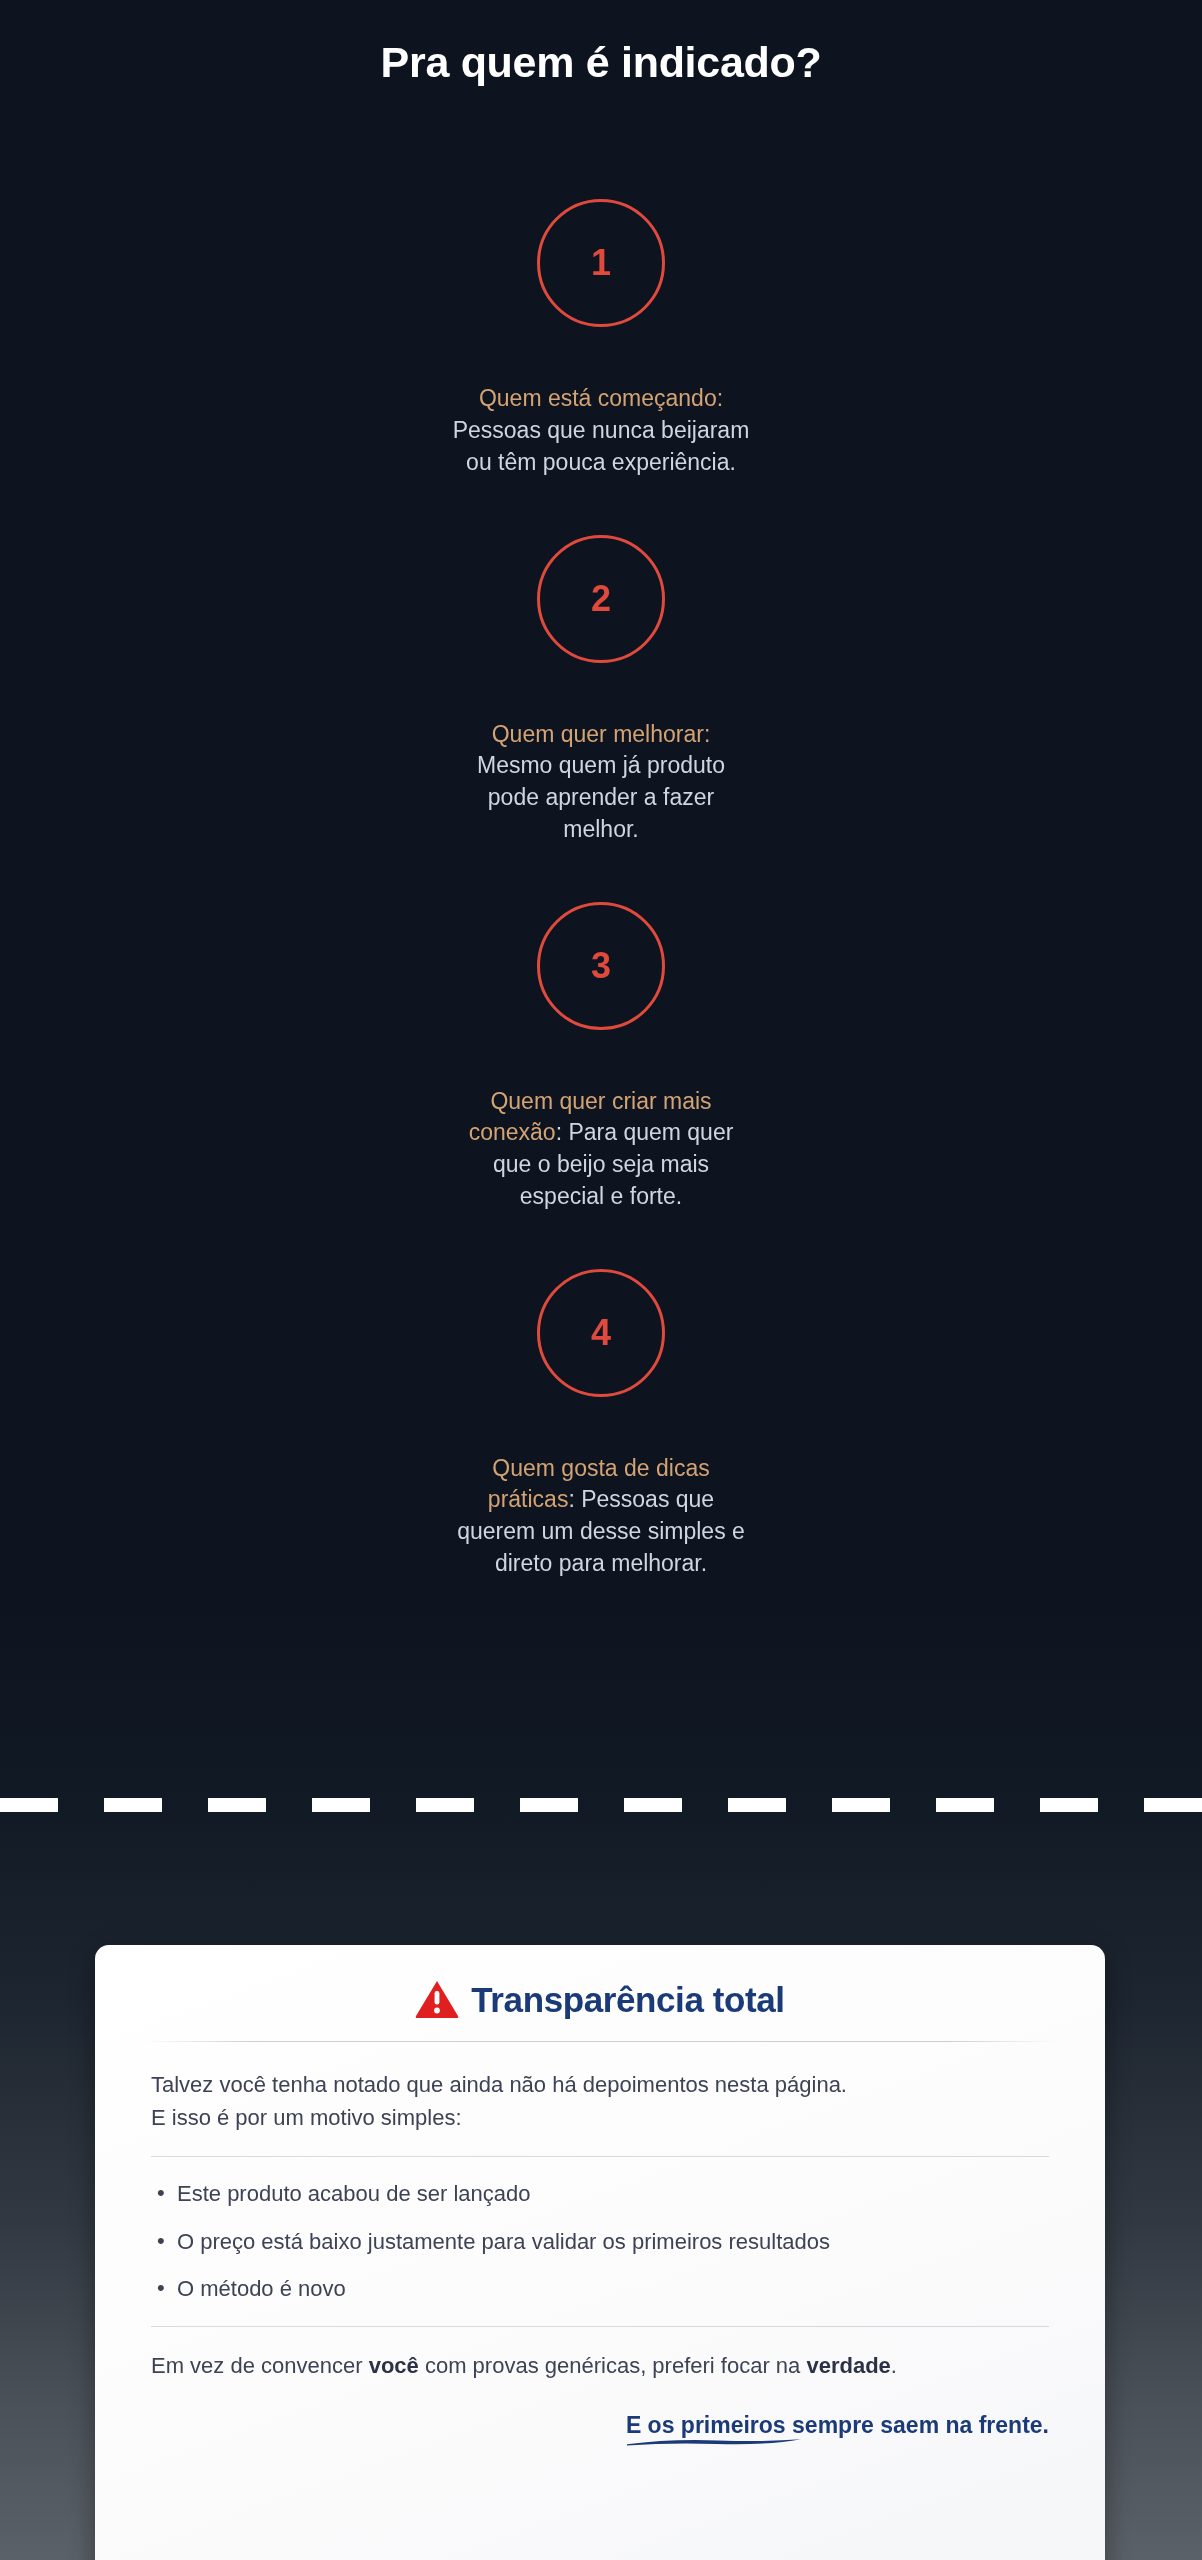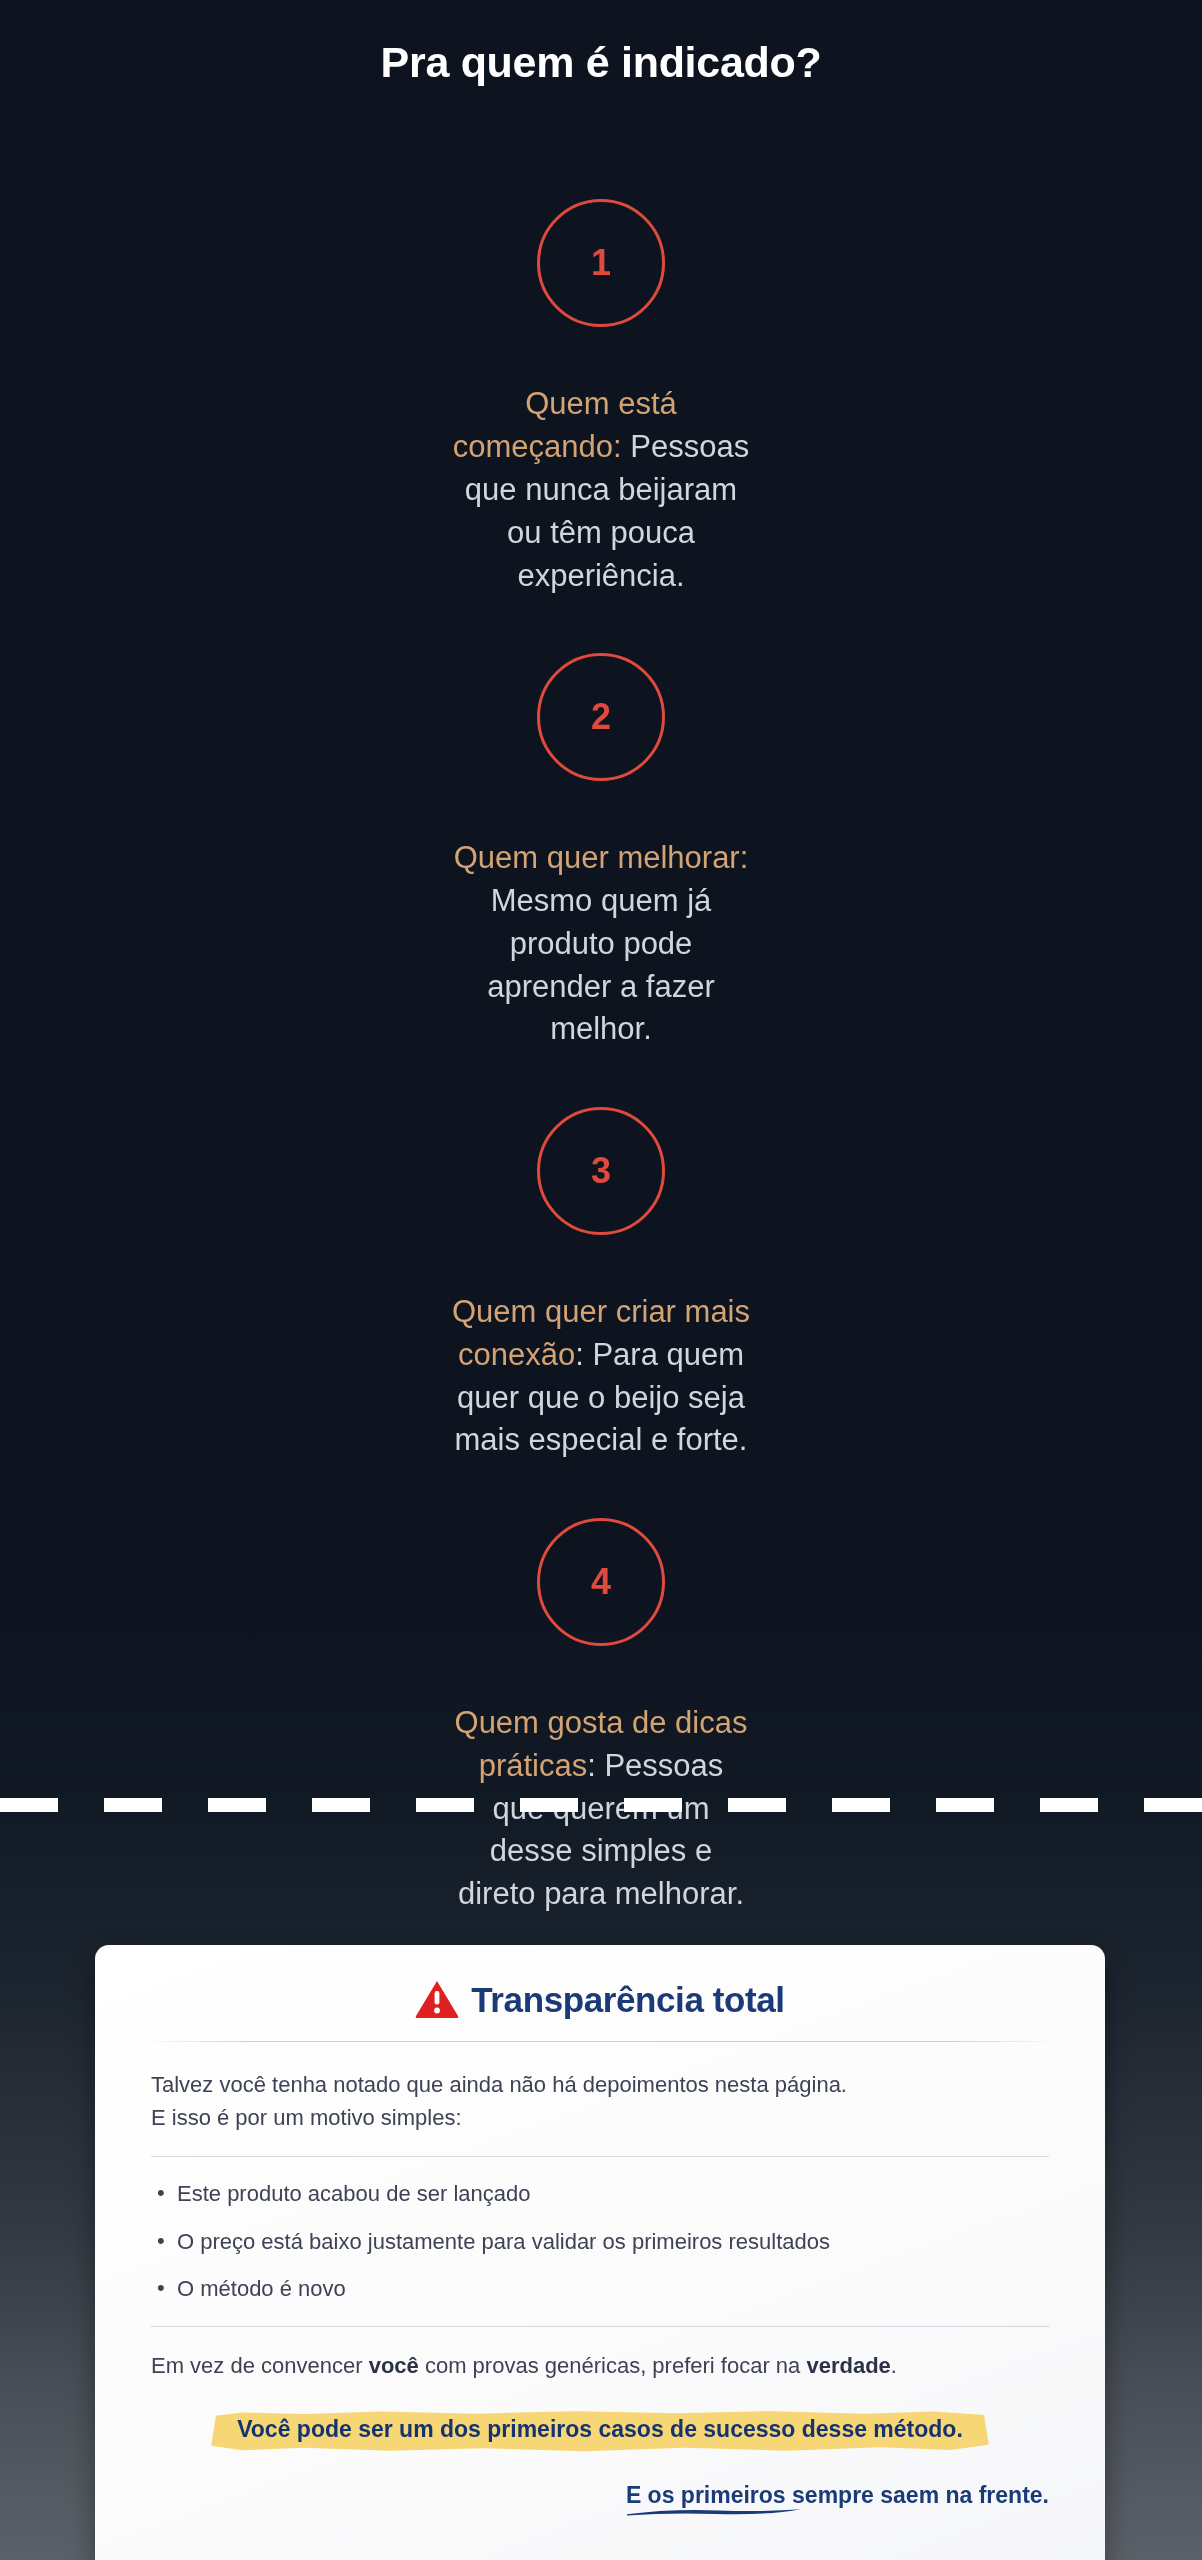--- a/index.html
+++ b/index.html
@@ -64,21 +64,21 @@
     color: #e04a3c;
     font-size: 36px;
     font-weight: bold;
     line-height: 1;
   }
 
   .step-text {
     margin-top: 56px;
     width: 300px;
     text-align: center;
-    font-size: 31px;
+    font-size: 23px;
     line-height: 1.38;
     color: #cfd6df;
   }
 
   .step-text .lead {
     color: #d4a373;
   }
 
   
   .dashed-divider {
@@ -301,26 +301,20 @@
     <div class="body-line">E isso é por um motivo simples:</div>
 
     <ul class="bullet-list">
       <li class="bullet-item">Este produto acabou de ser lançado</li>
       <li class="bullet-item">O preço está baixo justamente para validar os primeiros resultados</li>
       <li class="bullet-item">O método é novo</li>
     </ul>
 
     <div class="closing-line"><span>Em vez de convencer </span><b>você</b><span> com provas genéricas, preferi focar na </span><b>verdade</b><span>.</span></div>
 
-    <div class="highlight-wrap">
-      <div class="highlight-box">
-        <div class="marker"></div>
-        <div class="marker-text">Você pode ser um dos primeiros casos de sucesso desse método.</div>
-      </div>
-    </div>
 
     <div class="final-wrap">
       <div class="final-line"><span class="underlined"><span>E os primeiros</span><svg class="final-underline" viewBox="0 0 176 10" preserveAspectRatio="none">
               <path d="M1 7.2 Q44 1.6 92 3.4 Q138 5.0 175 2.2 Q140 8.6 90 7.0 Q44 5.6 1 8.4 Z" fill="#1b3a78"></path>
             </svg></span><span> sempre saem na frente.</span></div>
     </div>
 
   </div>
 </section>
 

